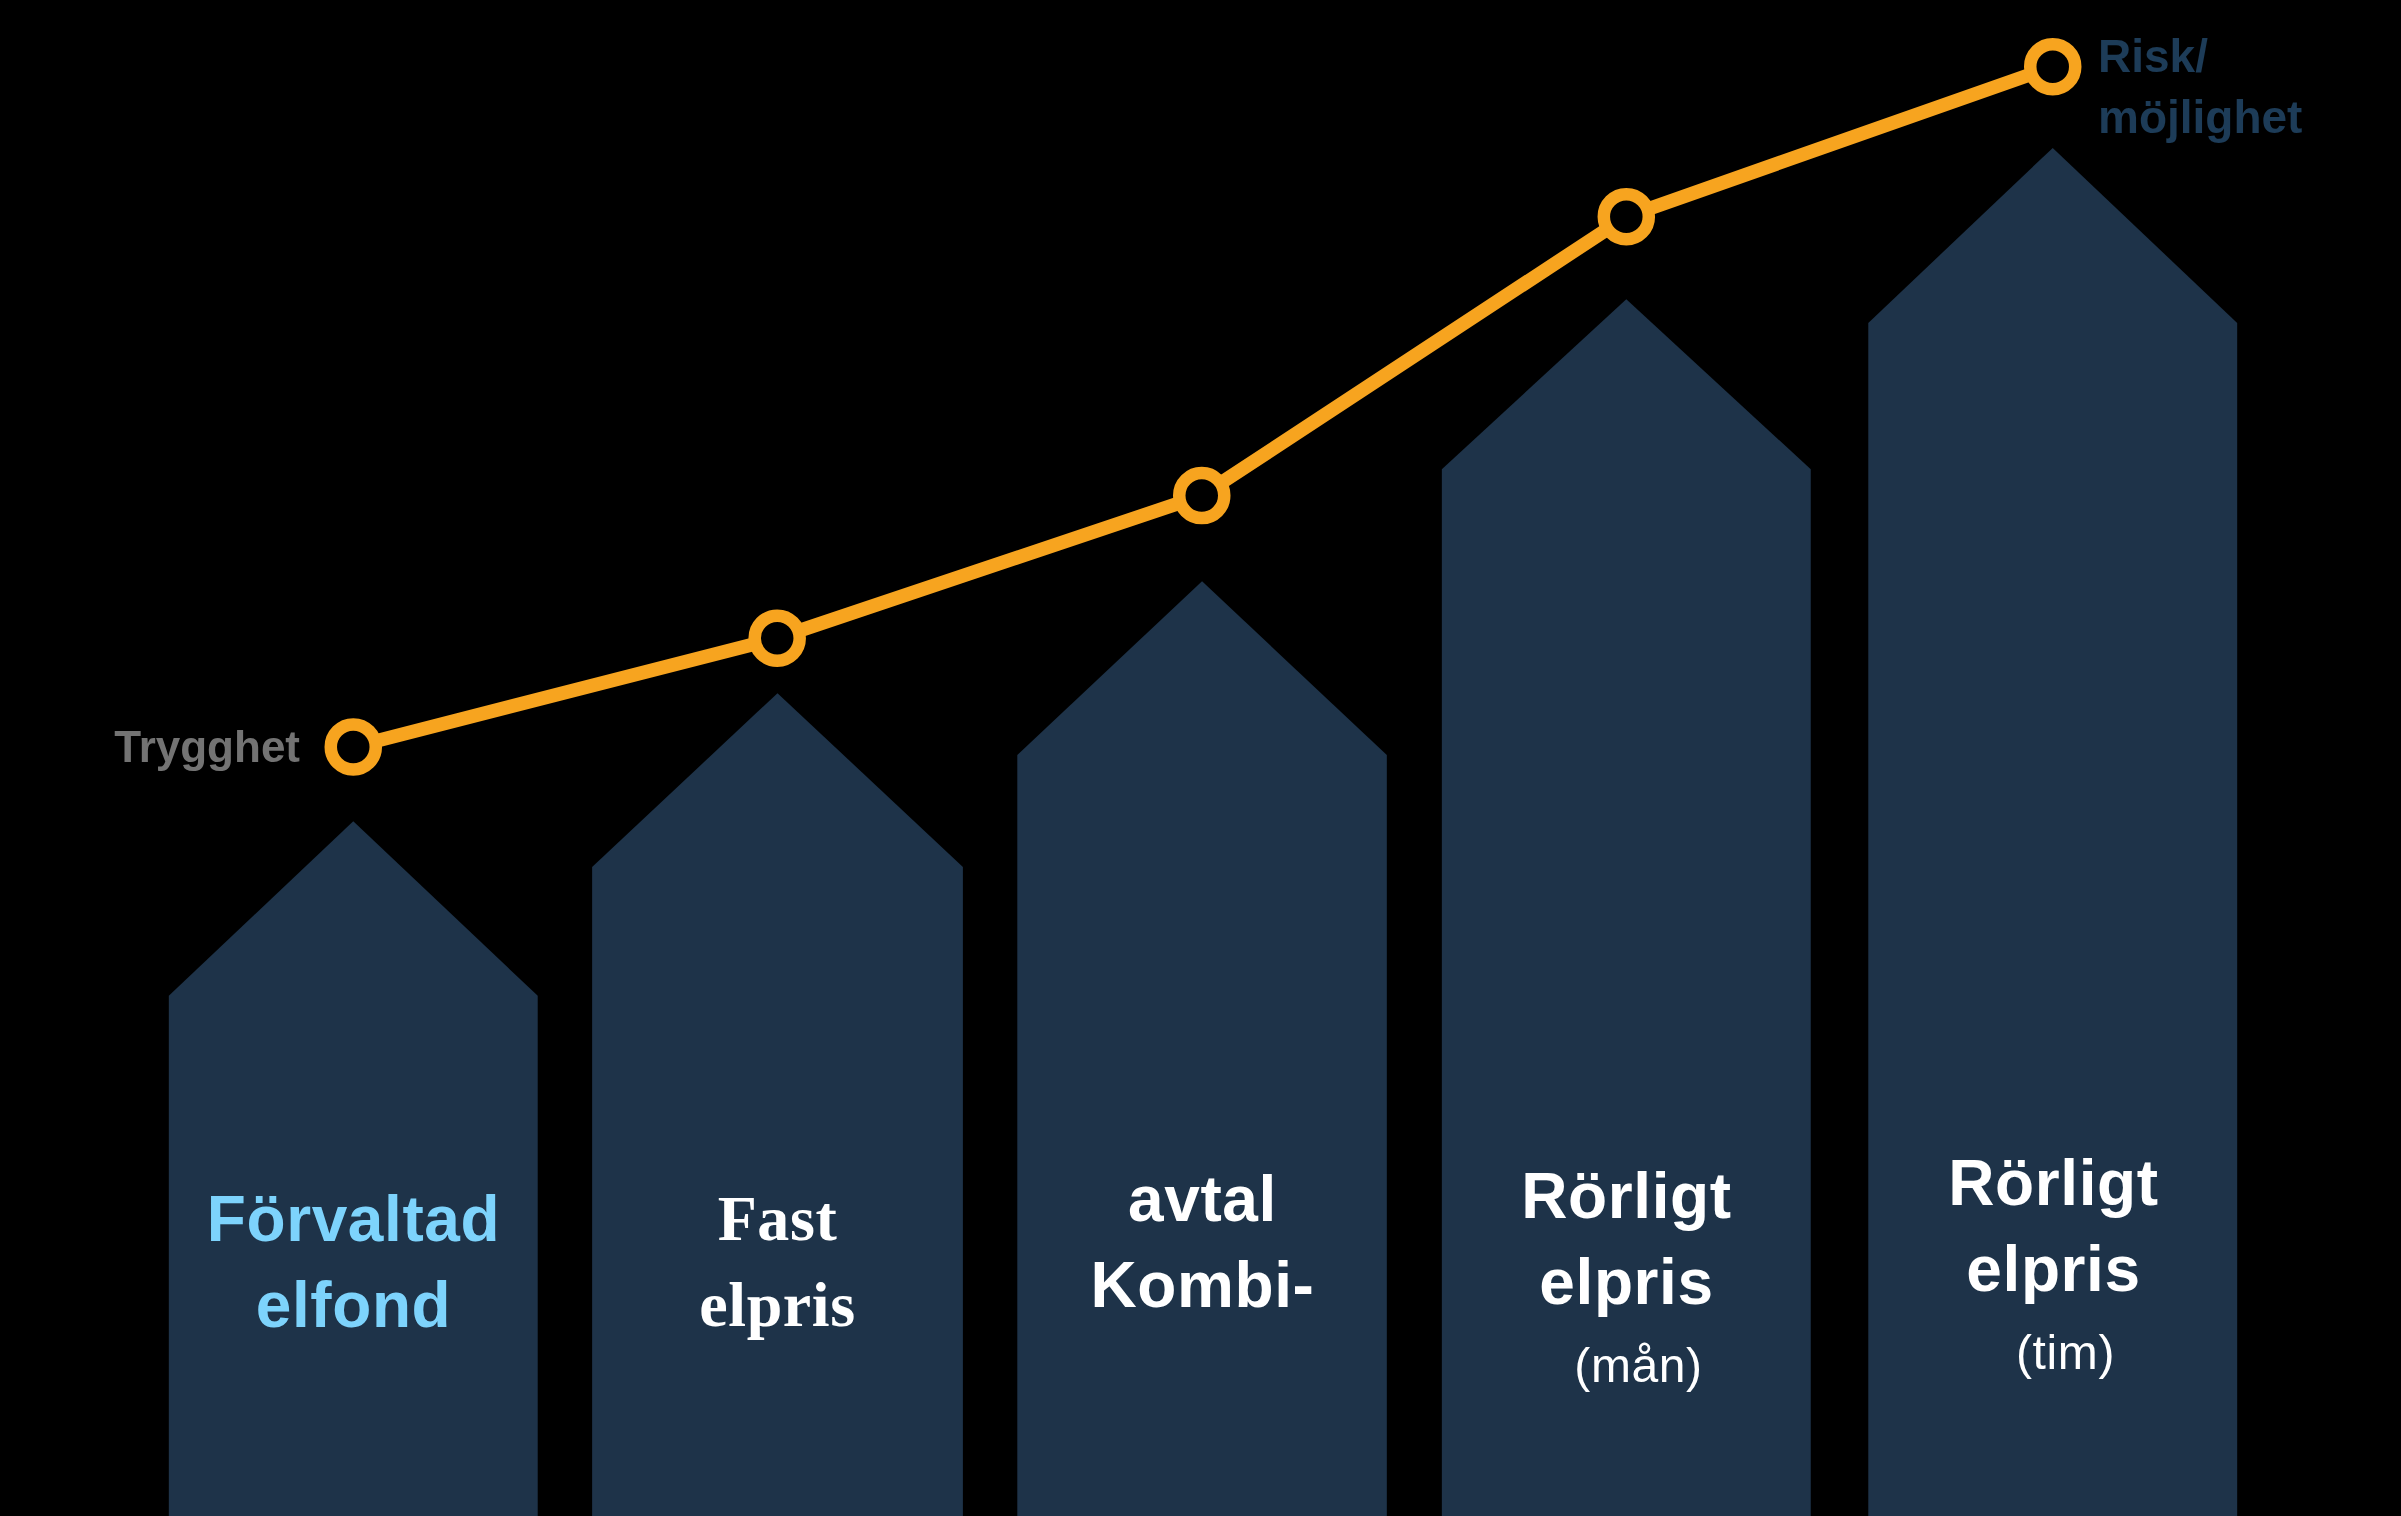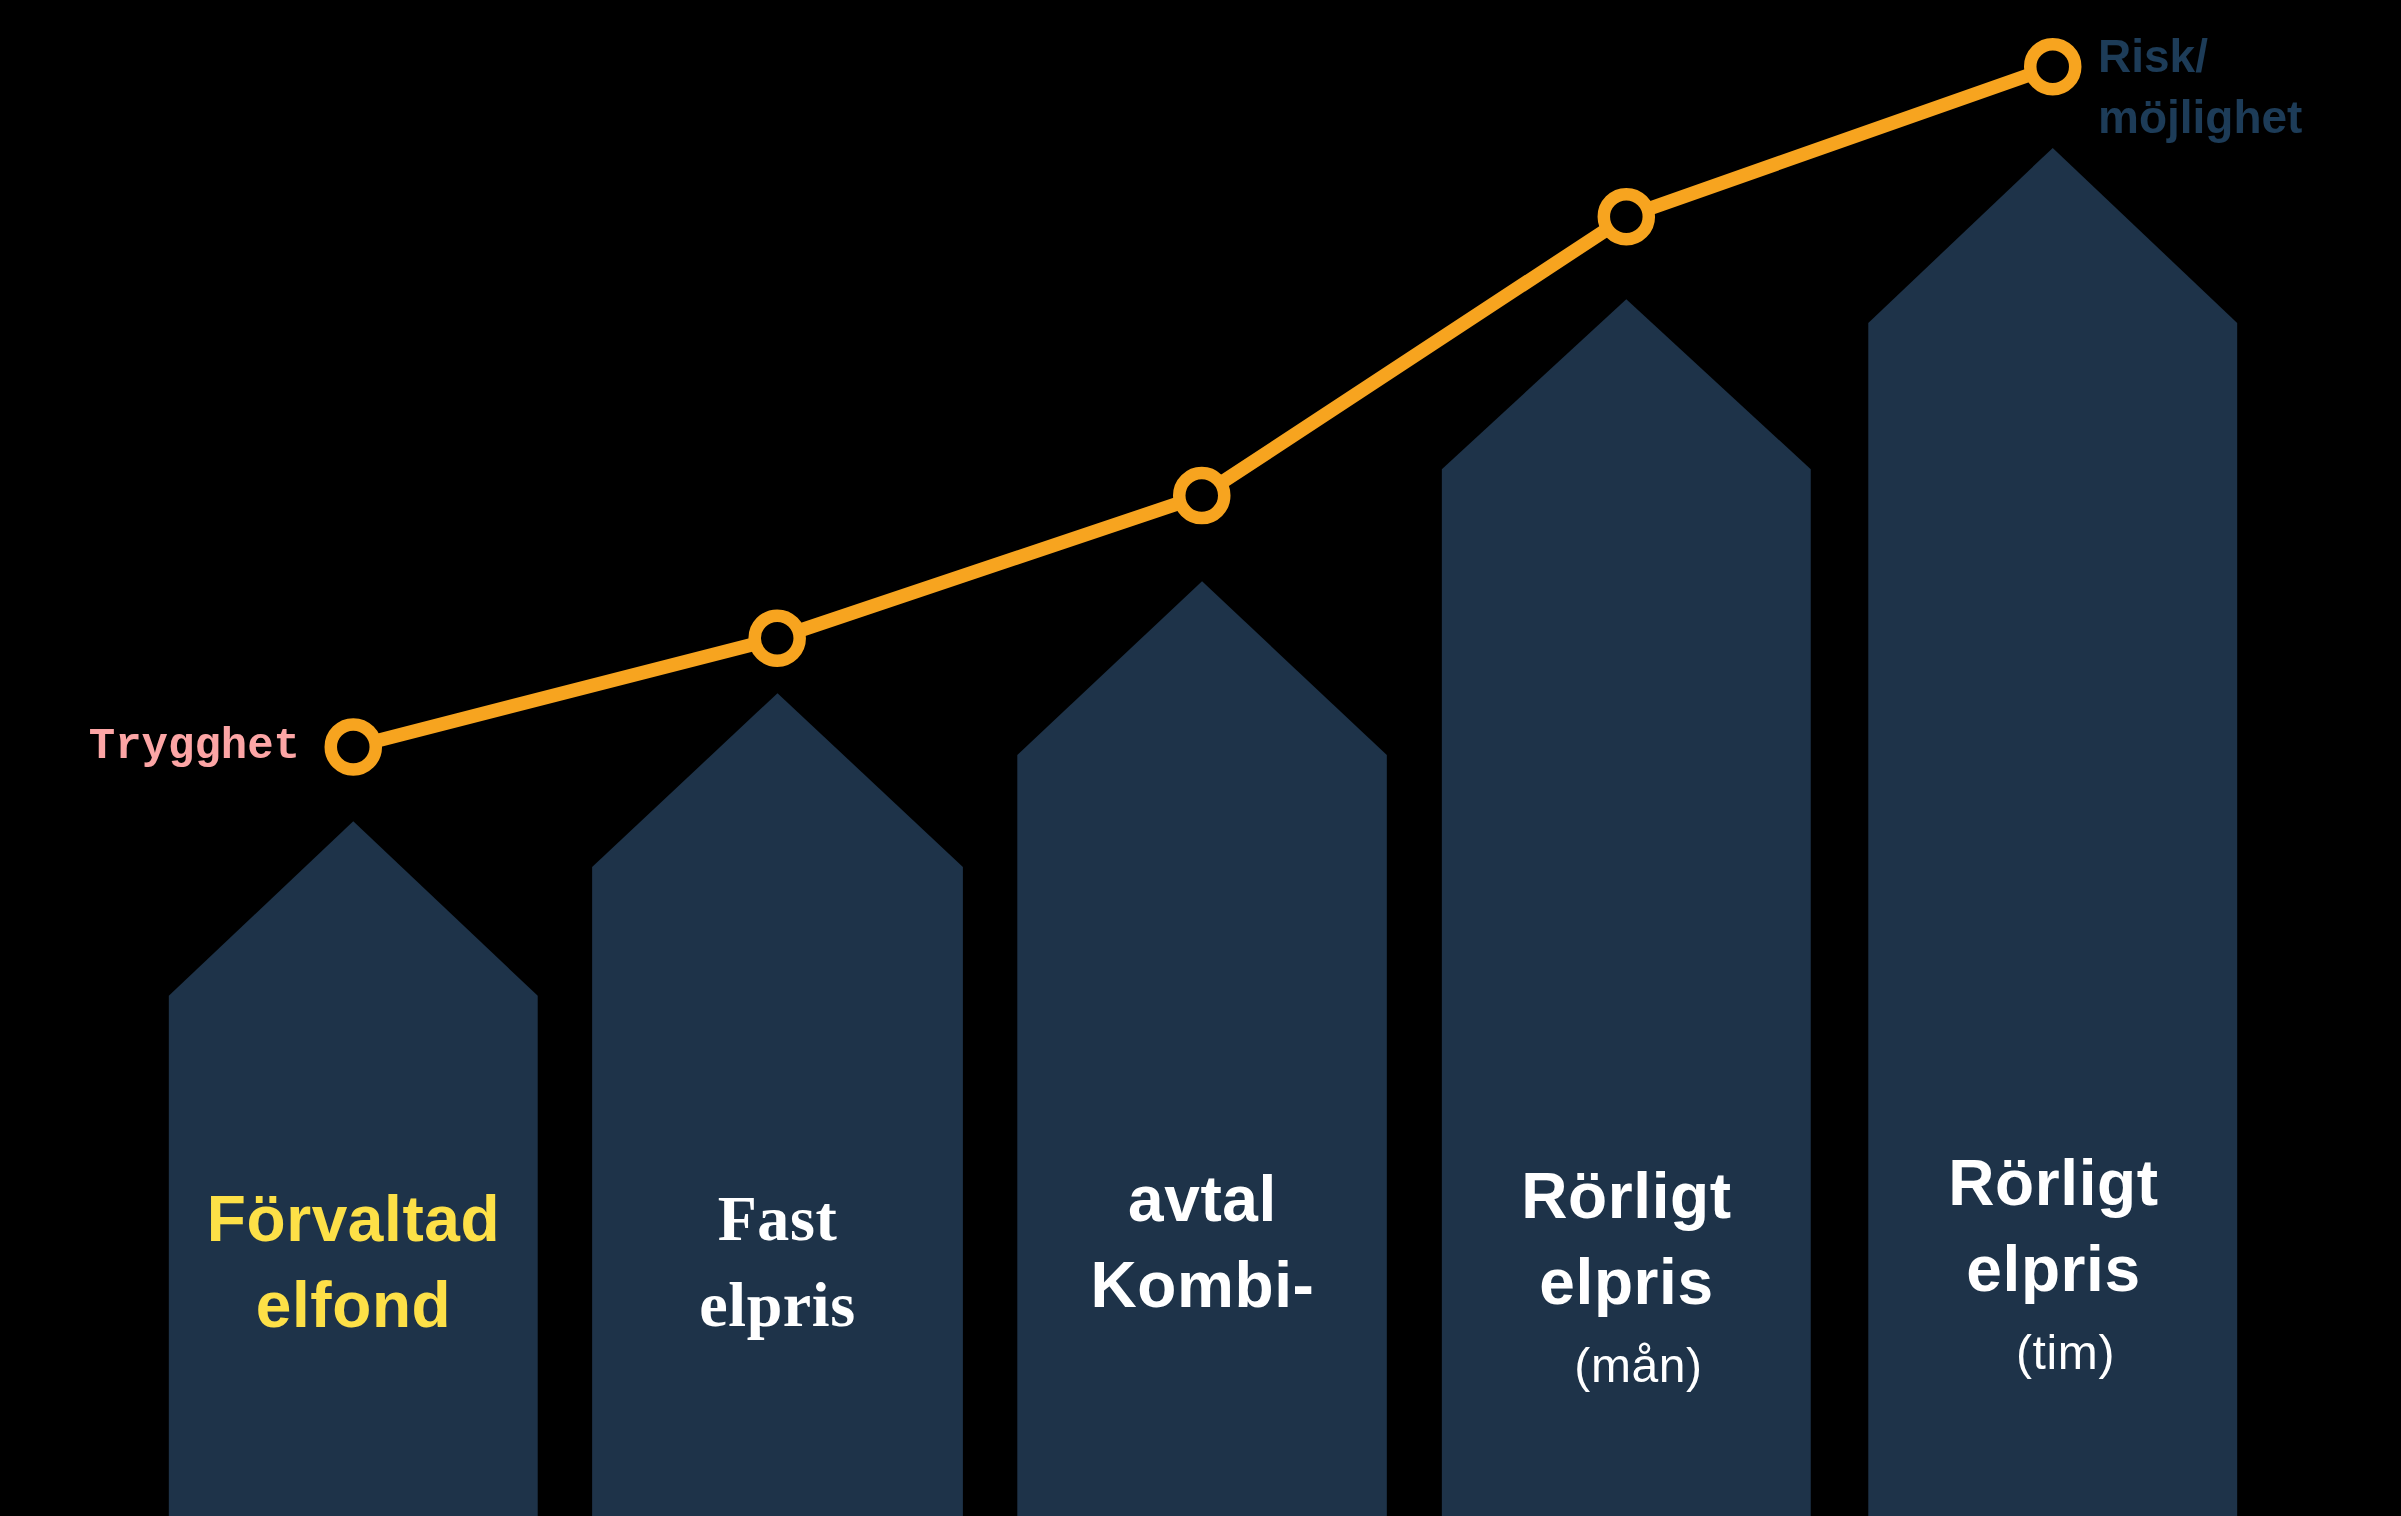--- a/index.html
+++ b/index.html
@@ -70,21 +70,21 @@
       <polygon points="2988,2425 2988,516 3283,236 3578,516 3578,2425" fill="#1E3349"></polygon>
       <polyline points="565,1194 1243,1020 1922,792 2601,346 3283,106" fill="none" stroke="#F7A41F" stroke-width="22" stroke-linecap="round" stroke-linejoin="round"></polyline>
       <circle cx="565" cy="1194" r="36" fill="#000000" stroke="#F7A41F" stroke-width="20"></circle>
       <circle cx="1243" cy="1020" r="36" fill="#000000" stroke="#F7A41F" stroke-width="20"></circle>
       <circle cx="1922" cy="792" r="36" fill="#000000" stroke="#F7A41F" stroke-width="20"></circle>
       <circle cx="2601" cy="346" r="36" fill="#000000" stroke="#F7A41F" stroke-width="20"></circle>
       <circle cx="3283" cy="106" r="36" fill="#000000" stroke="#F7A41F" stroke-width="20"></circle>
     </svg>
 
   <div id="bar-labels">
-      <div class="bar-label" style="left: 169px; top: 1176px; color: #fde047;">
+      <div class="bar-label" style="left: 169px; top: 1176px; color: #7dd3fc;">
         <div>Förvaltad</div>
         <div>elfond</div>
       </div>
       <div class="bar-label" style="left: 593px; top: 1176px; color: rgb(255, 255, 255); font-family: Liberation Serif, serif;">
         <div>Fast</div>
         <div>elpris</div>
       </div>
       <div class="bar-label" style="left: 1018px; top: 1156px; color: rgb(255, 255, 255);">
         <div>avtal</div>
         <div>Kombi-</div>
@@ -94,21 +94,21 @@
         <div>elpris</div>
         <div class="sub-line">(mån)</div>
       </div>
       <div class="bar-label" style="left: 1869px; top: 1140px; color: rgb(255, 255, 255);">
         <div>Rörligt</div>
         <div>elpris</div>
         <div class="sub-line">(tim)</div>
       </div>
     </div>
 
-  <div class="annot annot-trygghet" style="color: #fca5a5; font-family: Liberation Mono, monospace;">Trygghet</div>
+  <div class="annot annot-trygghet" style="color: #737373;">Trygghet</div>
 
   <div class="annot annot-risk" style="color: rgb(29, 60, 88);">
     <div>Risk/</div>
     <div>möjlighet</div>
   </div>
 
 </div>
 
 
 </body></html>

